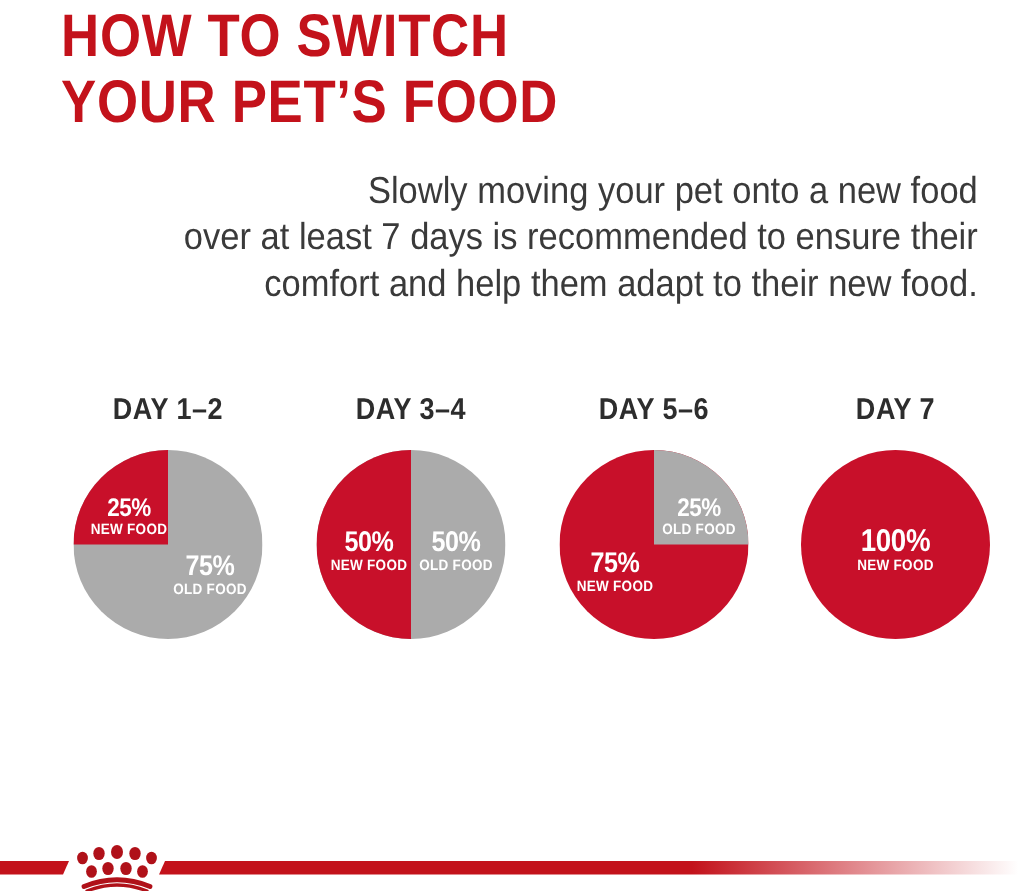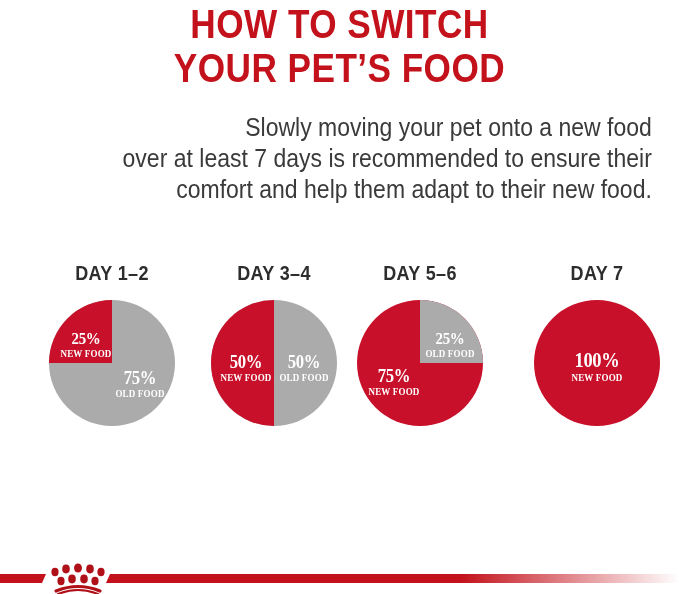--- a/index.html
+++ b/index.html
@@ -15,21 +15,21 @@
     font-family: "Liberation Sans", sans-serif;
     -webkit-font-smoothing: antialiased;
   }
 
   
   .title-block {
     position: absolute;
     top: 2px;
     left: 0;
     width: 679px;
-    text-align: center;
+    text-align: left;
   }
   .title-line {
     display: block;
     color: #C3121B;
     font-family: "Liberation Sans Narrow", "Liberation Sans", sans-serif;
     font-weight: bold;
     font-size: 40px;
     line-height: 44px;
     letter-spacing: 0.5px;
     transform: scaleX(0.88);
@@ -66,21 +66,21 @@
     padding-left: 27px;
   }
   .pie-col {
     position: absolute;
     top: 0;
     width: 160px;
     text-align: center;
   }
   .pie-col.c0 { left: 32px;  }
   .pie-col.c1 { left: 194px; }
-  .pie-col.c2 { left: 340px; }
+  .pie-col.c2 { left: 356px; }
   .pie-col.c3 { left: 517px; }
 
   .day-label {
     color: #2D2D2D;
     font-family: "Liberation Sans Narrow", "Liberation Sans", sans-serif;
     font-weight: bold;
     font-size: 20px;
     line-height: 22px;
     letter-spacing: 0.4px;
     transform: scaleX(0.9);
@@ -97,21 +97,21 @@
     display: block;
     width: 126px;
     height: 126px;
   }
 
   
   .slice-label {
     position: absolute;
     text-align: center;
     color: #ffffff;
-    font-family: Liberation Serif, serif;
+    font-family: Liberation Sans, sans-serif;
     font-weight: bold;
     line-height: 1;
     white-space: nowrap;
     pointer-events: none;
   }
   .slice-pct {
     display: block;
     font-size: 19px;
     letter-spacing: -0.3px;
     transform: scaleX(0.88);

